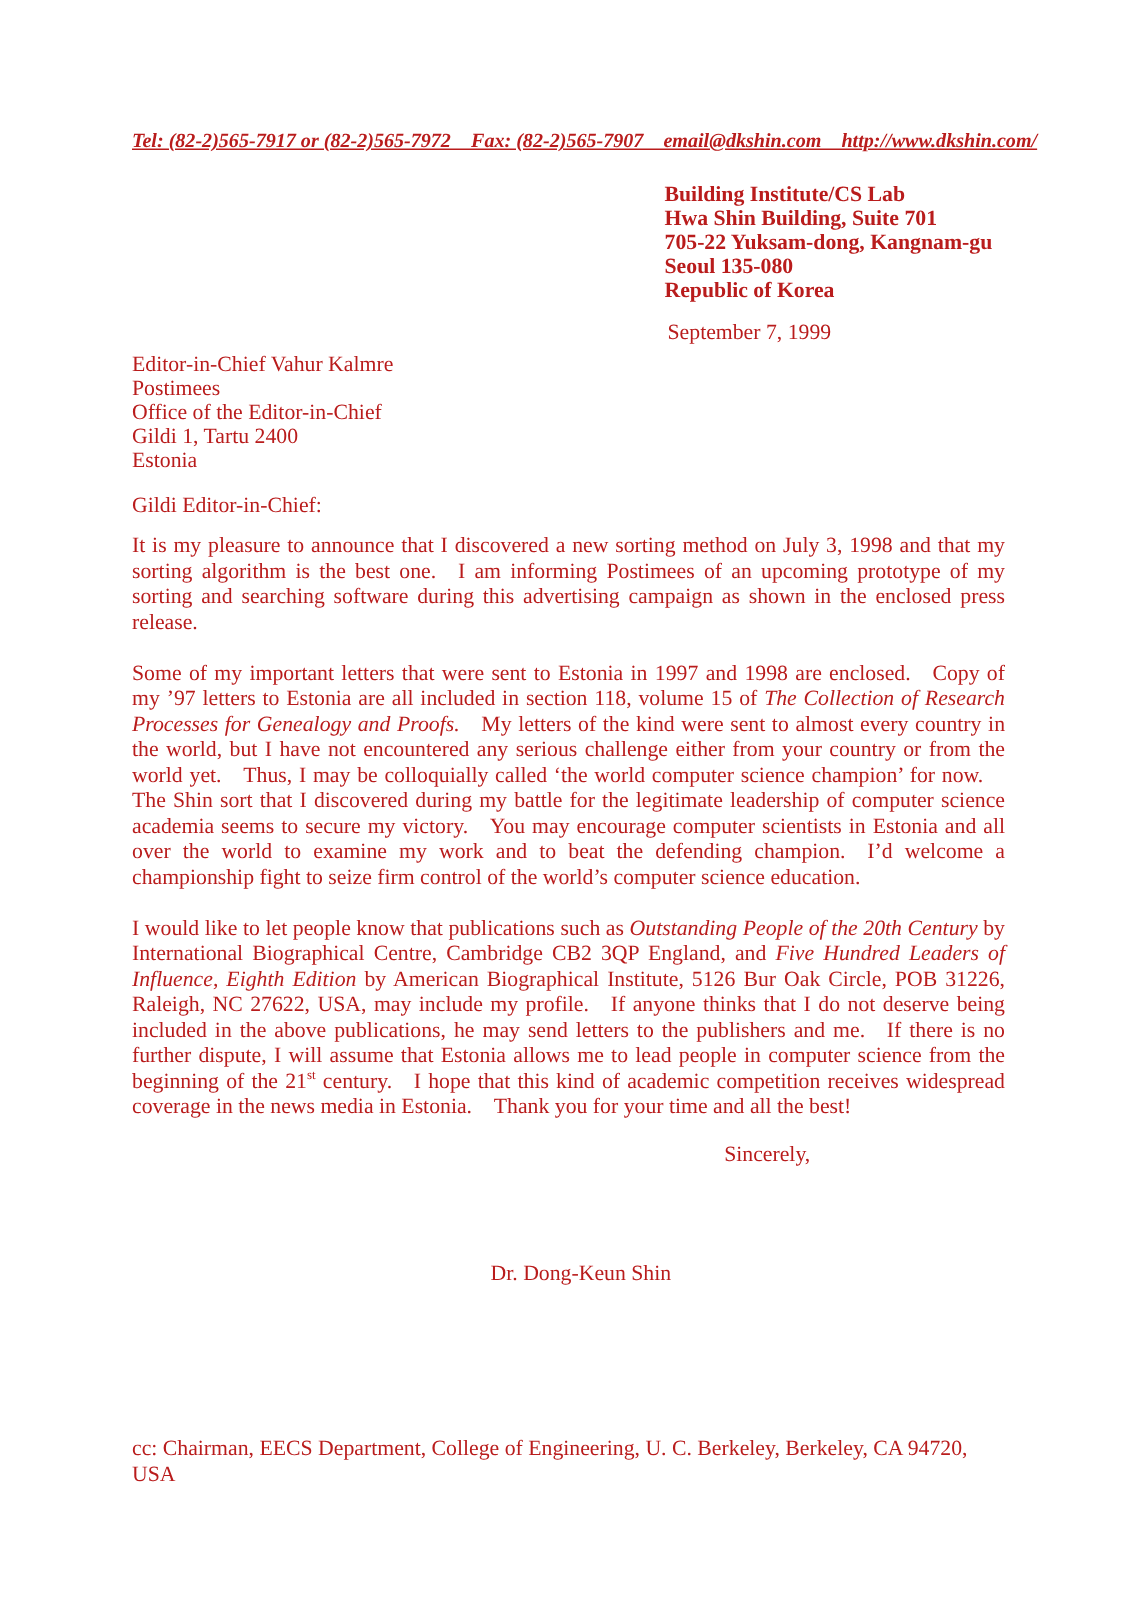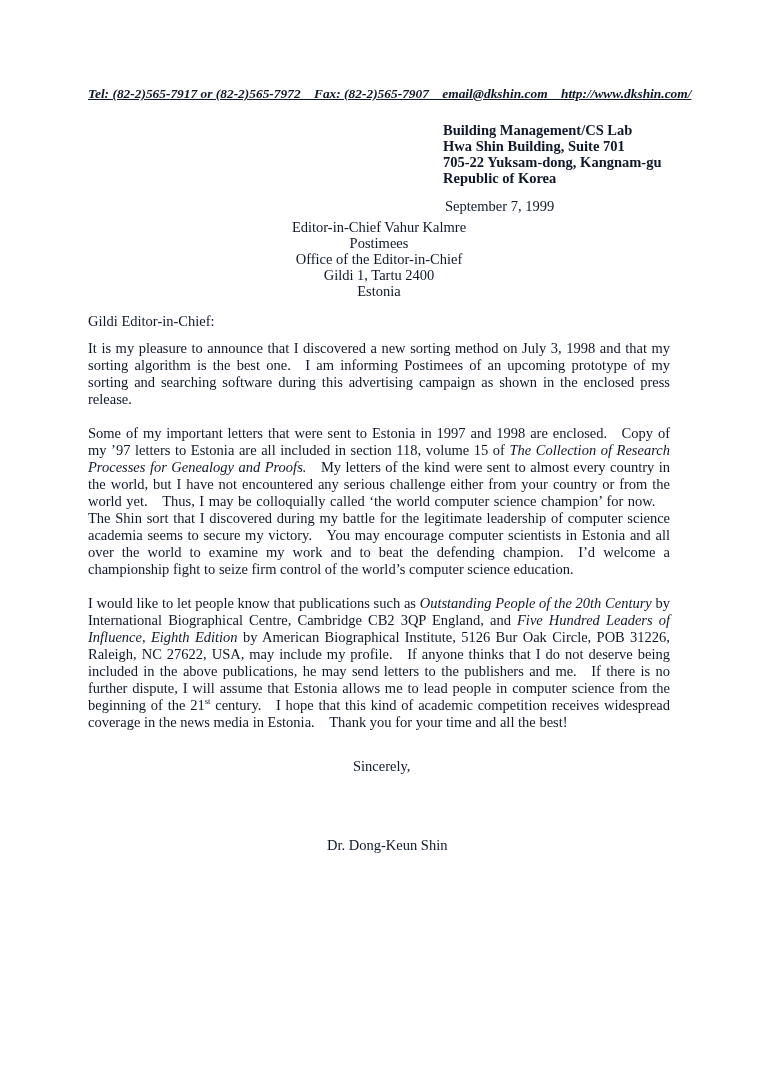--- a/index.html
+++ b/index.html
@@ -5,21 +5,21 @@
   html, body {
     margin: 0;
     padding: 0;
     background: #ffffff;
   }
   .page {
     position: relative;
     width: 760px;
     height: 1074px;
     background: #ffffff;
-    color: #0f172a;
+    color: #b91c1c;
     font-family: "Liberation Serif", serif;
     font-size: 14.5px;
     line-height: 17px;
     box-sizing: border-box;
     padding: 86px 90px 0 88px;
     overflow: hidden;
   }
   .contact-header {
     font-weight: bold;
     font-style: italic;
@@ -35,35 +35,35 @@
     line-height: 16px;
   }
   .date-line {
     margin-top: 12px;
     margin-left: 357px;
     line-height: 16px;
   }
   .recipient-block {
     margin-top: 5px;
     line-height: 16px;
-    text-align: center;
   }
   .salutation {
     margin-top: 14px;
   }
   .body-paragraph {
     margin: 10px 0 0 0;
     text-align: justify;
   }
   .body-paragraph + .body-paragraph {
     margin-top: 17px;
   }
   .closing {
-    margin-top: 27px;
+    margin-top: 15px;
     margin-left: 265px;
+    text-align: center;
   }
   .signature {
     margin-top: 62px;
     margin-left: 239px;
   }
   .cc-line {
     margin-top: 100px;
   }
   .i { font-style: italic; }
   .sup {
@@ -73,23 +73,24 @@
   }
 </style>
 </head>
 <body>
 
 <div class="page">
 
   <div class="contact-header">Tel: (82-2)565-7917 or (82-2)565-7972  Fax: (82-2)565-7907  email@dkshin.com  http://www.dkshin.com/</div>
 
   <div class="sender-block">
-    <div>Building Management/CS Lab</div>
+    <div>Building Institute/CS Lab</div>
     <div>Hwa Shin Building, Suite 701</div>
     <div>705-22 Yuksam-dong, Kangnam-gu</div>
+    <div>Seoul 135-080</div>
     <div>Republic of Korea</div>
   </div>
 
   <div class="date-line">September 7, 1999</div>
 
   <div class="recipient-block">
     <div>Editor-in-Chief Vahur Kalmre</div>
     <div>Postimees</div>
     <div>Office of the Editor-in-Chief</div>
     <div>Gildi 1, Tartu 2400</div>
@@ -101,14 +102,15 @@
   <p class="body-paragraph"><span>It is my pleasure to announce that I discovered a new sorting method on July 3, 1998 and that my sorting algorithm is the best one.  I am informing Postimees of an upcoming prototype of my sorting and searching software during this advertising campaign as shown in the enclosed press release.</span></p>
 
   <p class="body-paragraph"><span>Some of my important letters that were sent to Estonia in 1997 and 1998 are enclosed.  Copy of my ’97 letters to Estonia are all included in section 118, volume 15 of </span><span class="i">The Collection of Research Processes for Genealogy and Proofs.</span><span>  My letters of the kind were sent to almost every country in the world, but I have not encountered any serious challenge either from your country or from the world yet.  Thus, I may be colloquially called ‘the world computer science champion’ for now.  The Shin sort that I discovered during my battle for the legitimate leadership of computer science academia seems to secure my victory.  You may encourage computer scientists in Estonia and all over the world to examine my work and to beat the defending champion.  I’d welcome a championship fight to seize firm control of the world’s computer science education.</span></p>
 
   <p class="body-paragraph"><span>I would like to let people know that publications such as </span><span class="i">Outstanding People of the 20th Century</span><span> by International Biographical Centre, Cambridge CB2 3QP England, and </span><span class="i">Five Hundred Leaders of Influence, Eighth Edition</span><span> by American Biographical Institute, 5126 Bur Oak Circle, POB 31226, Raleigh, NC 27622, USA, may include my profile.  If anyone thinks that I do not deserve being included in the above publications, he may send letters to the publishers and me.  If there is no further dispute, I will assume that Estonia allows me to lead people in computer science from the beginning of the 21</span><span class="sup">st</span><span> century.  I hope that this kind of academic competition receives widespread coverage in the news media in Estonia.  Thank you for your time and all the best!</span></p>
 
   <div class="closing">Sincerely,</div>
 
   <div class="signature">Dr. Dong-Keun Shin</div>
 
+  <div class="cc-line">cc: Chairman, EECS Department, College of Engineering, U. C. Berkeley, Berkeley, CA 94720, USA</div>
 
 </div>
 
 </body></html>

